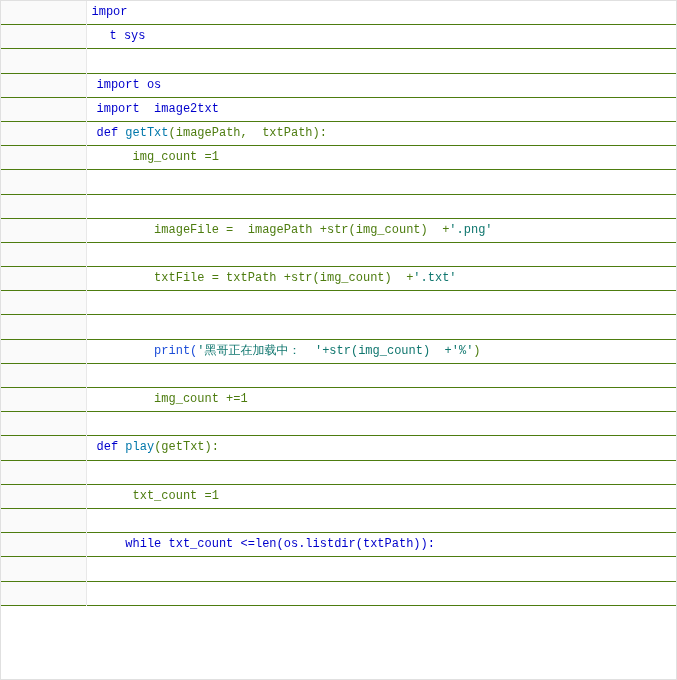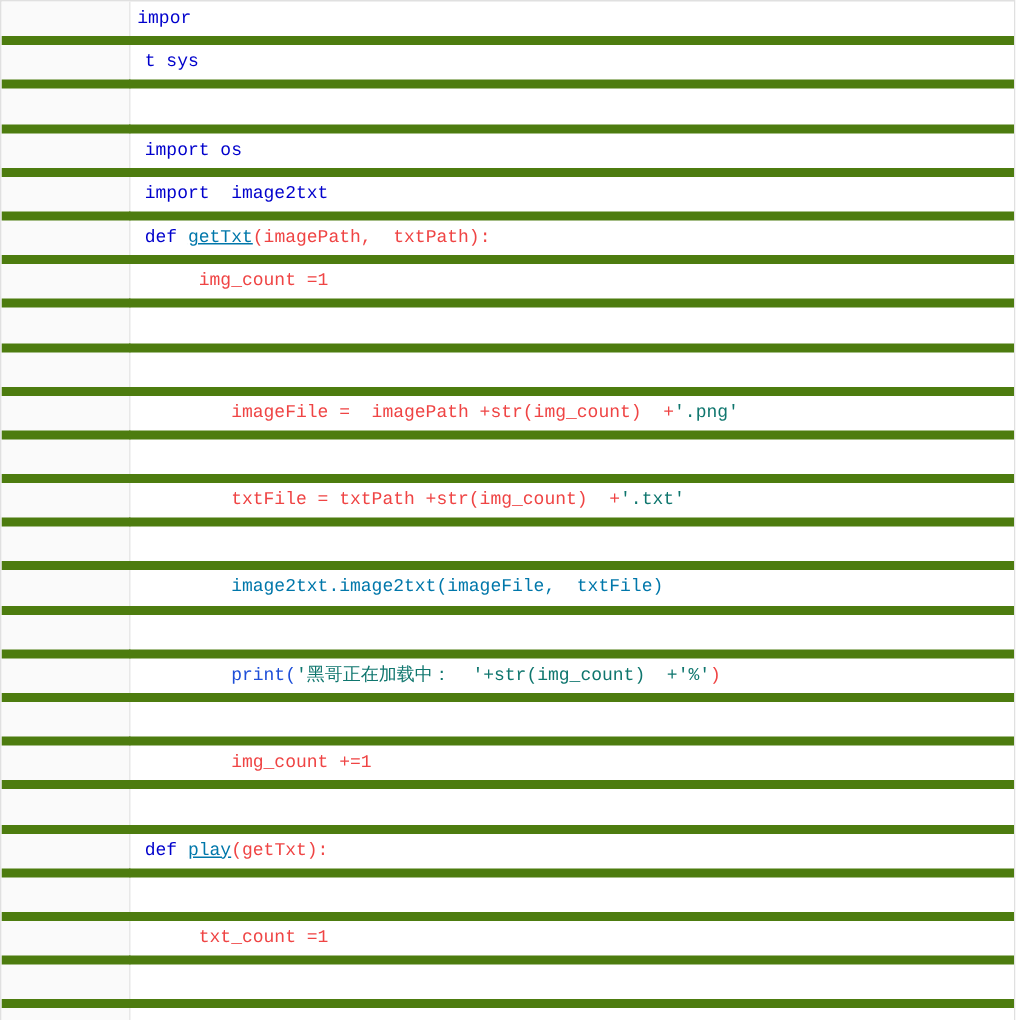--- a/index.html
+++ b/index.html
@@ -22,21 +22,21 @@
       border: 1px solid #e0e0e0;
       overflow: hidden;
     }
 
     .code-table {
       width: 100%;
       border-collapse: collapse;
     }
 
     .code-table tr {
-      border-bottom: 6px solid #4d7c0f;
+      border-bottom: 1px solid #4d7c0f;
     }
 
     .line-num {
       width: 85px;
       min-width: 85px;
       padding: 2px 10px 2px 5px;
       text-align: right;
       color: #999;
       font-size: 11px;
       vertical-align: top;
@@ -46,39 +46,39 @@
     }
 
     .code-content {
       padding: 2px 5px 2px 10px;
       white-space: pre;
       vertical-align: top;
       line-height: 1.6;
     }
 
     .kw { color: #0000cc; font-weight: normal; }
-    .fn { color: #0077aa; text-decoration: underline; }
+    .fn { color: #0077aa; }
     .str { color: #0f766e; }
     .builtin { color: #1d4ed8; }
-    .var { color: #ef4444; }
+    .var { color: #4d7c0f; }
     .method { color: #0077aa; }
   </style>
 </head>
 <body>
 
 <div class="code-container">
   <table class="code-table">
     <tbody id="code-body">
     <tr>
           <td class="line-num"></td>
           <td class="code-content" style="padding-left: 5px;"><span class="kw">impor</span></td>
         </tr>
         <tr>
           <td class="line-num"></td>
-          <td class="code-content" style="padding-left: 10px;"><span class="kw">t sys</span></td>
+          <td class="code-content" style="padding-left: 23px;"><span class="kw">t sys</span></td>
         </tr>
         <tr>
           <td class="line-num"></td>
           <td class="code-content" style="padding-left: 5px;">&nbsp;</td>
         </tr>
         <tr>
           <td class="line-num"></td>
           <td class="code-content"><span class="kw">import os</span></td>
         </tr>
         <tr>
@@ -112,24 +112,20 @@
         <tr>
           <td class="line-num"></td>
           <td class="code-content"><span class="var">&nbsp;&nbsp;&nbsp;&nbsp;&nbsp;&nbsp;&nbsp;&nbsp;txtFile = txtPath +str(img_count)&nbsp; +</span><span class="str">'.txt'</span></td>
         </tr>
         <tr>
           <td class="line-num"></td>
           <td class="code-content">&nbsp;</td>
         </tr>
         <tr>
           <td class="line-num"></td>
-          <td class="code-content"><span class="method">&nbsp;&nbsp;&nbsp;&nbsp;&nbsp;&nbsp;&nbsp;&nbsp;image2txt.image2txt(imageFile,&nbsp; txtFile)</span></td>
-        </tr>
-        <tr>
-          <td class="line-num"></td>
           <td class="code-content">&nbsp;</td>
         </tr>
         <tr>
           <td class="line-num"></td>
           <td class="code-content"><span class="builtin">&nbsp;&nbsp;&nbsp;&nbsp;&nbsp;&nbsp;&nbsp;&nbsp;print(</span><span class="str">'黑哥正在加载中：&nbsp; '+str(img_count)&nbsp; +'%'</span><span class="var">)</span></td>
         </tr>
         <tr>
           <td class="line-num"></td>
           <td class="code-content">&nbsp;</td>
         </tr>
@@ -152,20 +148,24 @@
         <tr>
           <td class="line-num"></td>
           <td class="code-content"><span class="var">&nbsp;&nbsp;&nbsp;&nbsp;&nbsp;txt_count =1</span></td>
         </tr>
         <tr>
           <td class="line-num"></td>
           <td class="code-content">&nbsp;</td>
         </tr>
         <tr>
           <td class="line-num"></td>
+          <td class="code-content"><span class="kw">&nbsp;&nbsp;&nbsp;&nbsp;while txt_count &lt;=len(os.listdir(txtPath)):</span></td>
+        </tr>
+        <tr>
+          <td class="line-num"></td>
           <td class="code-content">&nbsp;</td>
         </tr>
         <tr>
           <td class="line-num"></td>
           <td class="code-content">&nbsp;</td>
         </tr>
       </tbody>
   </table>
 </div>
 

